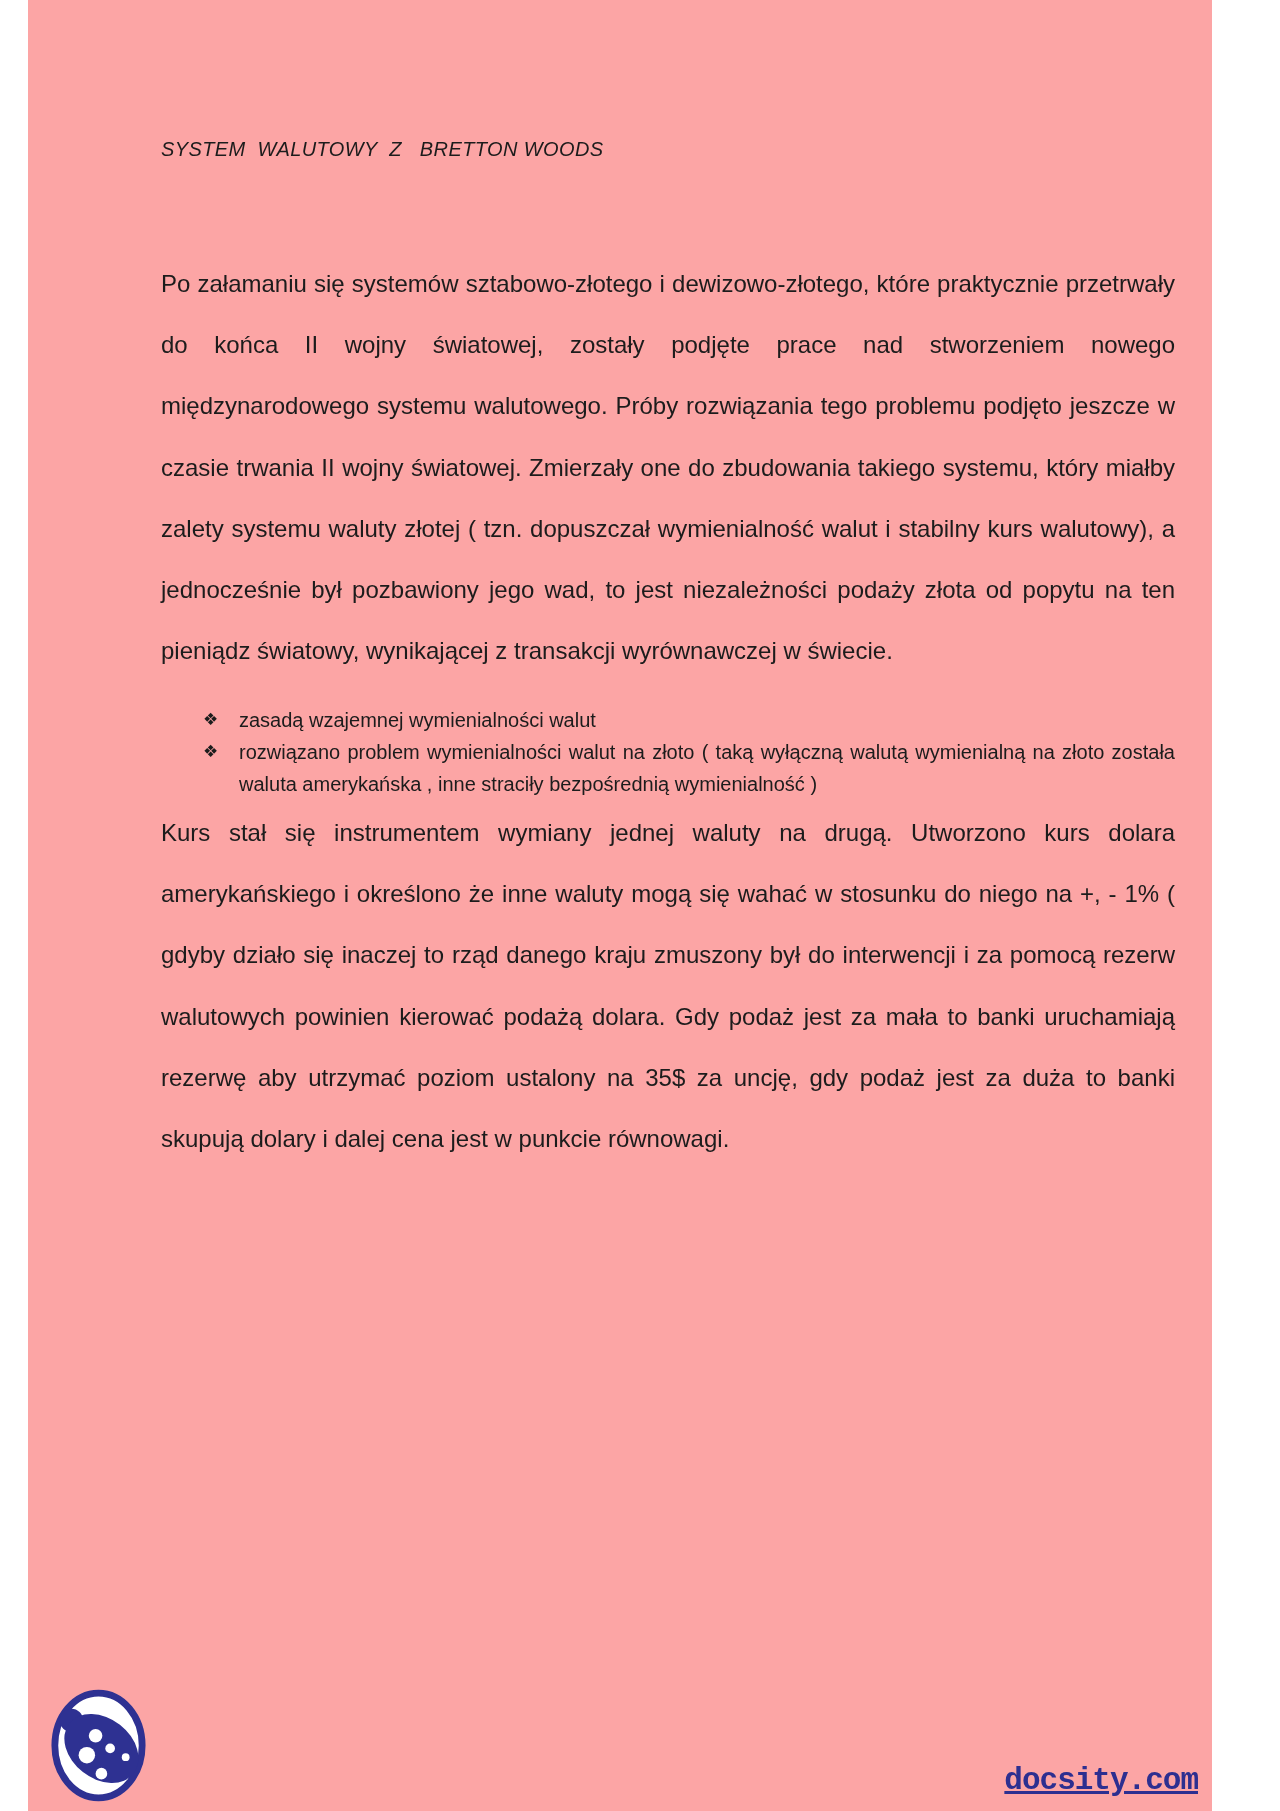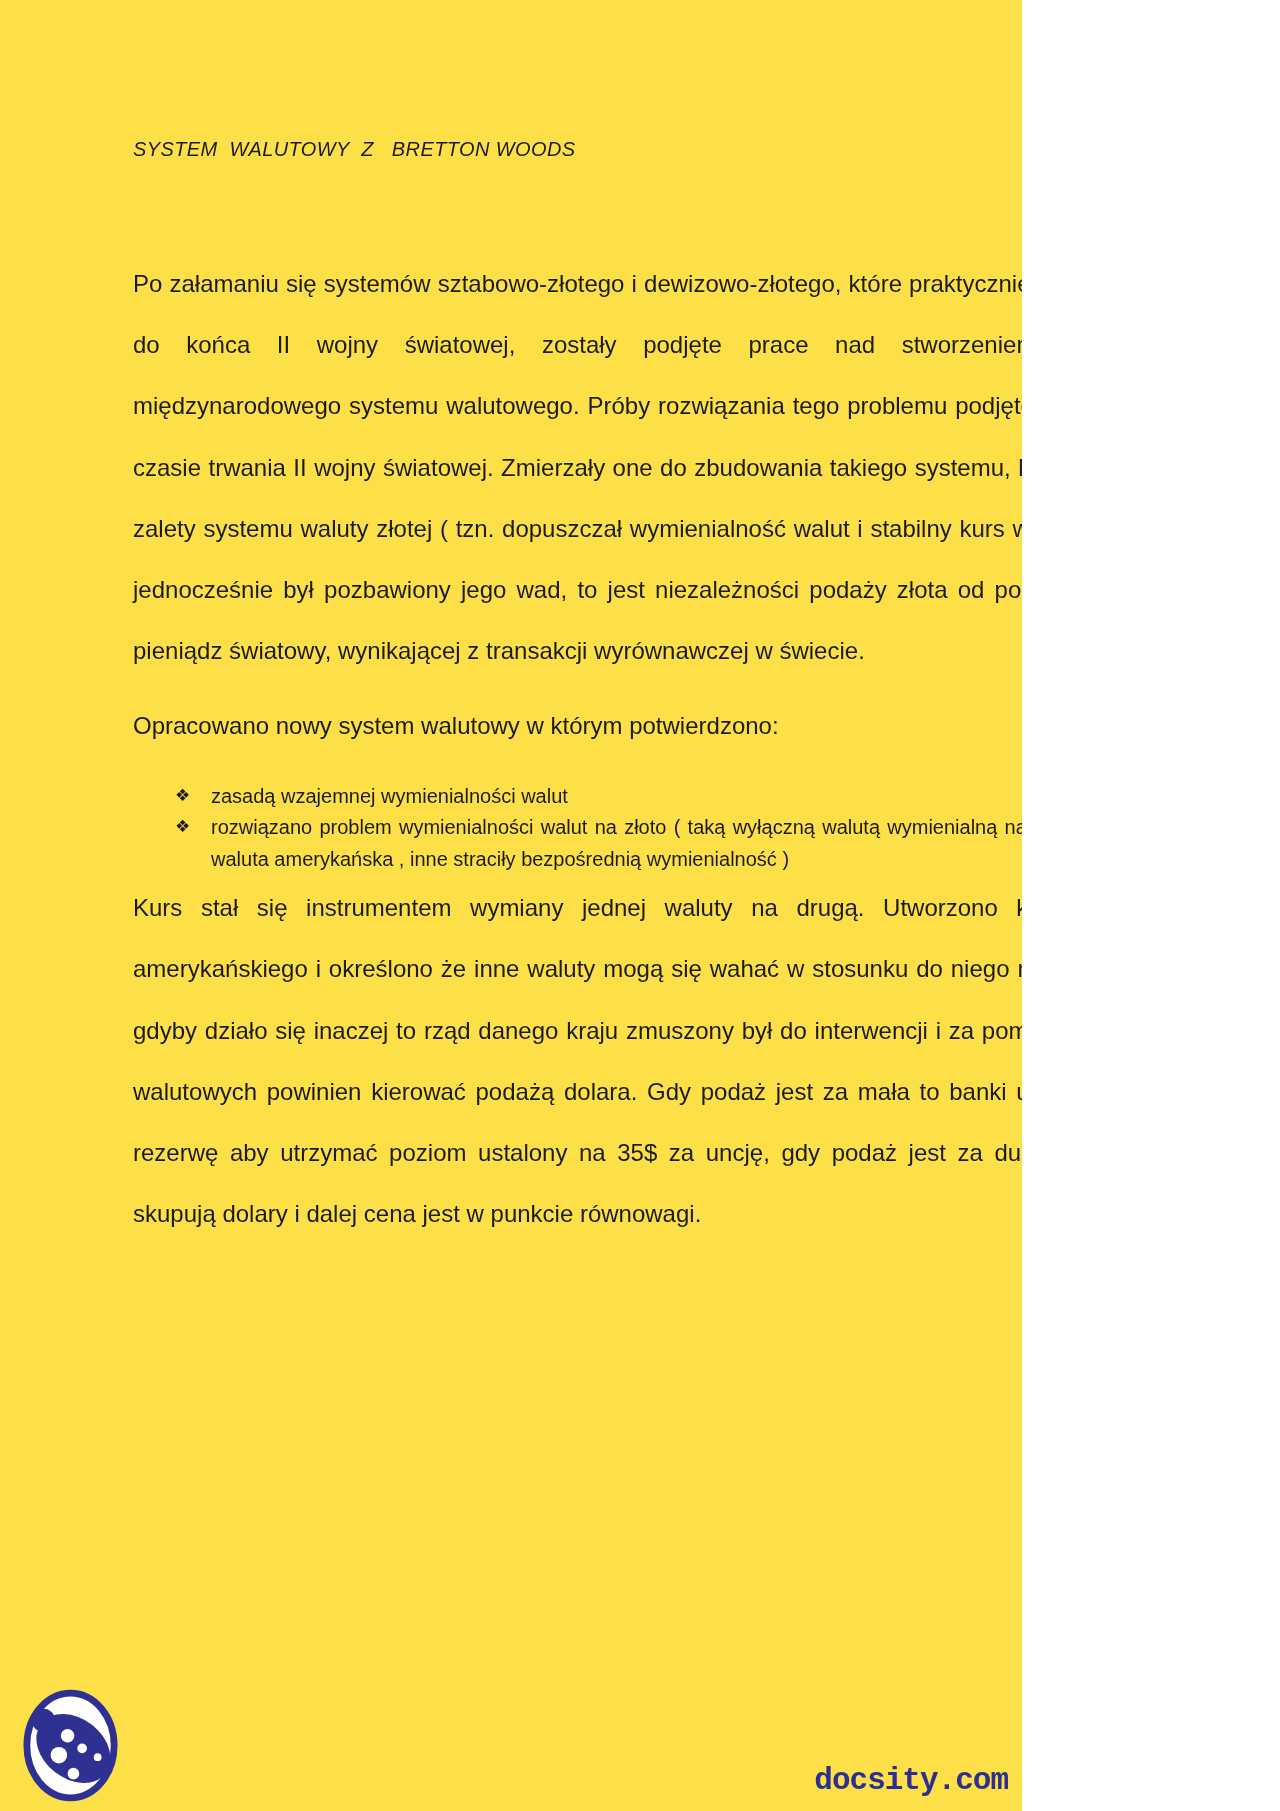--- a/index.html
+++ b/index.html
@@ -2,26 +2,27 @@
 <html lang="pl"><head>
 <meta charset="utf-8">
 <style>
   html, body {
     margin: 0;
     padding: 0;
     background: #ffffff;
   }
   .page {
     position: relative;
-    width: 1022px;
+    width: 1184px;
     height: 1811px;
-    background: #fde047;
+    background: #fca5a5;
     font-family: "Liberation Sans", sans-serif;
     color: #1c1c1c;
     overflow: hidden;
+    margin-left: 28px;
   }
   .content {
     position: absolute;
     left: 133px;
     top: 138px;
     width: 1014px;
   }
   .doc-title {
     font-style: italic;
     font-size: 20px;
@@ -78,21 +79,20 @@
 <body>
 
 <div class="page">
   <div class="content">
 
     <div class="doc-title">SYSTEM  WALUTOWY  Z   BRETTON WOODS</div>
 
     <p class="para p1">Po załamaniu się systemów sztabowo-złotego i dewizowo-złotego, które praktycznie przetrwały do końca II wojny światowej, zostały podjęte prace nad stworzeniem nowego międzynarodowego systemu walutowego. Próby rozwiązania tego problemu podjęto jeszcze w czasie trwania II wojny światowej. Zmierzały one do zbudowania takiego systemu, który miałby zalety systemu waluty złotej ( tzn. dopuszczał wymienialność walut i stabilny kurs walutowy), a jednocześnie był pozbawiony jego wad, to jest niezależności podaży złota od popytu na ten pieniądz światowy, wynikającej z transakcji wyrównawczej w świecie.</p>
 
 
-    <p class="para p3">Opracowano nowy system walutowy w którym potwierdzono:</p>
 
     <div class="bullets">
       <div class="bullet-row">
         <span class="bullet-glyph">❖</span>
         <span class="bullet-text">zasadą wzajemnej wymienialności walut</span>
       </div>
       <div class="bullet-row">
         <span class="bullet-glyph">❖</span>
         <span class="bullet-text">rozwiązano problem wymienialności walut na złoto ( taką wyłączną walutą wymienialną na złoto została waluta amerykańska , inne straciły bezpośrednią wymienialność )</span>
       </div>
@@ -112,14 +112,14 @@
       <g fill="#ffffff">
         <circle cx="47" cy="50" r="7"></circle>
         <circle cx="38" cy="70" r="8.5"></circle>
         <circle cx="62" cy="63" r="5"></circle>
         <circle cx="53" cy="89" r="6"></circle>
         <circle cx="78" cy="72" r="4"></circle>
       </g>
     </svg>
   </div>
 
-  <div class="brand" style="color: rgb(45, 47, 144);">docsity.com</div>
+  <div class="brand" style="color: rgb(45, 47, 144); text-decoration: underline;">docsity.com</div>
 </div>
 
 </body></html>

